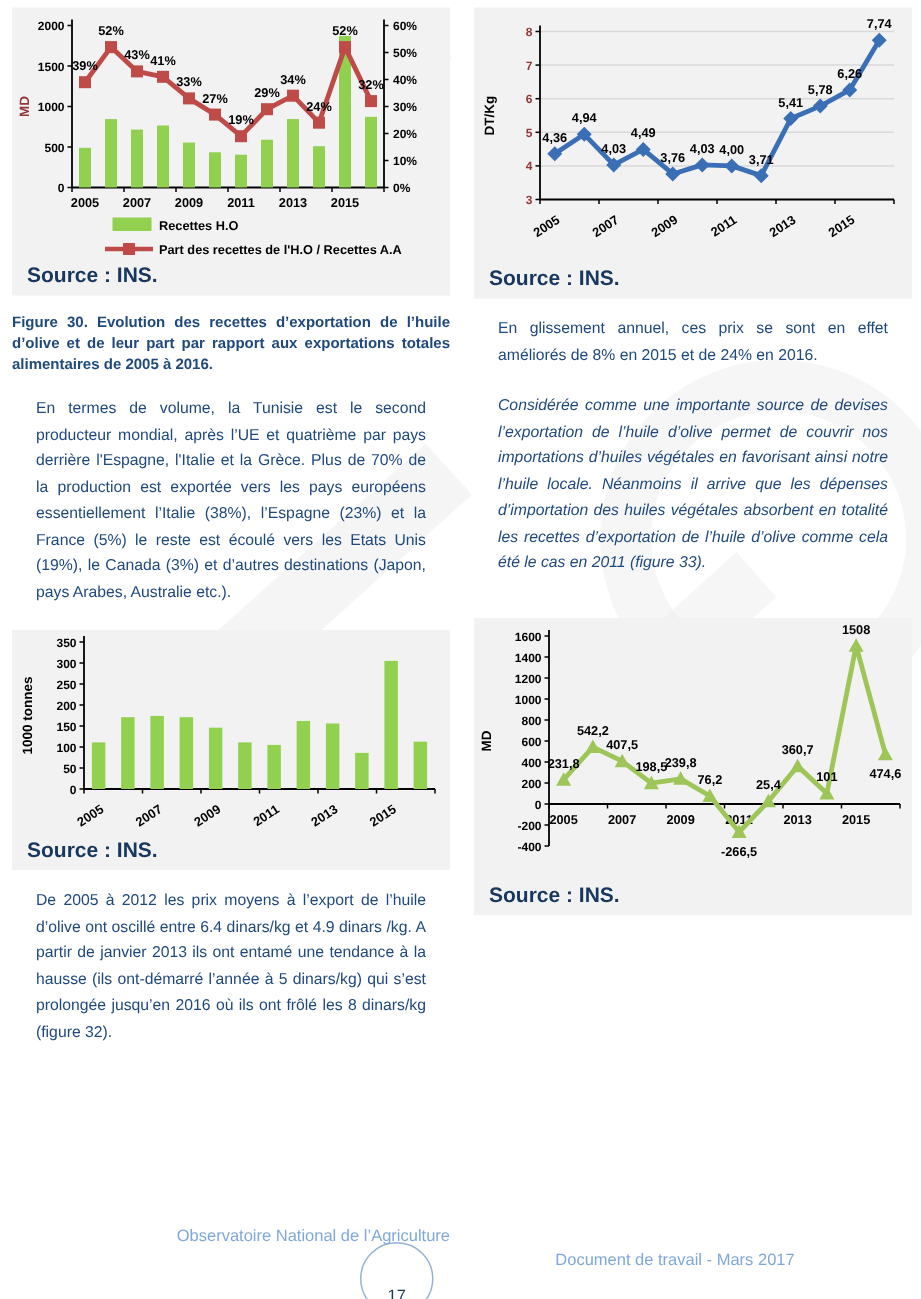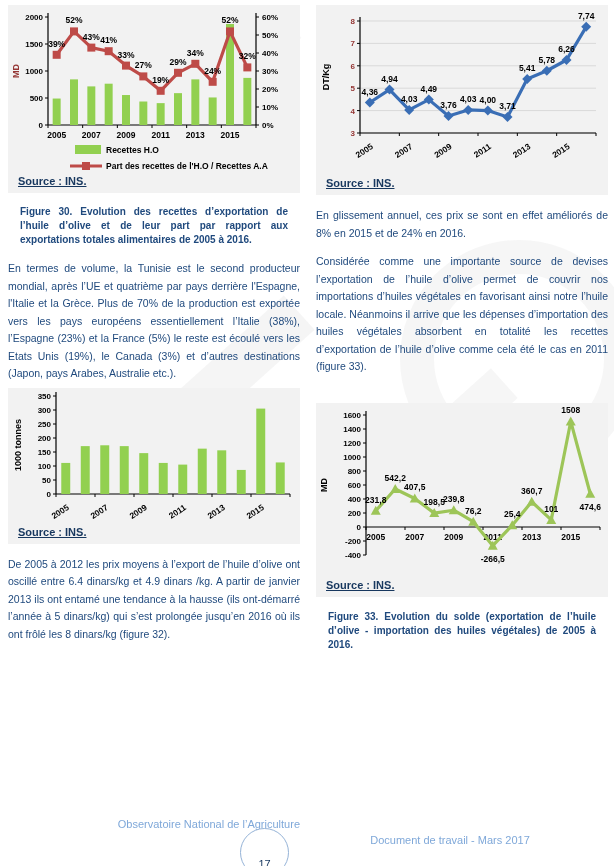--- a/index.html
+++ b/index.html
@@ -12,26 +12,26 @@
   .wm2{left:400px;top:240px;width:170px;height:170px;border:34px solid #efefef;border-radius:50%;}
   .wm3{left:330px;top:430px;width:200px;height:40px;background:#efefef;transform:rotate(-42deg);}
   .wm4{left:150px;top:60px;width:160px;height:36px;background:#f3f3f3;transform:rotate(-42deg);}
 
   .col{position:absolute;top:5px;width:292px;z-index:2;}
   .col-left{left:8px;}
   .col-right{left:316px;}
 
   .chart-box{background:#F2F2F2;padding:2px 0 6px 0;}
   .chart-box svg{display:block;margin-left:2px;overflow:visible;}
-  .source{font-size:11px;font-weight:bold;color:#17375E;padding-left:10px;margin-top:0px;text-decoration:underline;}
-
-  .caption{color:#1F497D;font-weight:bold;font-size:10px;line-height:14px;text-align:justify;margin:12px;}
-  .body-text{color:#1F497D;font-size:10.5px;line-height:17.5px;text-align:justify;margin:0;}
+  .source{font-size:14px;font-weight:bold;color:#17375E;padding-left:10px;margin-top:0px;}
+
+  .caption{color:#1F497D;font-weight:bold;font-size:10px;line-height:14px;text-align:justify;margin:0;}
+  .body-text{color:#1F497D;font-size:10.5px;line-height:17.5px;text-align:justify;margin:16px;}
   .mt12{margin-top:12px;} .mt13{margin-top:13px;} .mt10{margin-top:10px;}
-  .mt5{margin-top:5px;} .mt27{margin-top:27px;} .mt11{margin-top:11px;}
+  .mt5{margin-top:5px;} .mt27{margin-top:27px;} .mt11{margin-top:11px;font-style:italic;}
 
   
   .tk{font:bold 8px "Liberation Sans",sans-serif;}
   .dl{font:bold 8.5px "Liberation Sans",sans-serif;}
   .xl{font:bold 8.5px "Liberation Sans",sans-serif;}
   .yt{font:bold 9px "Liberation Sans",sans-serif;}
   .lg{font:bold 8.5px "Liberation Sans",sans-serif;}
 
   .footer{position:absolute;left:0;top:818px;width:614px;z-index:3;}
   .footer-left{position:absolute;left:0;top:0;width:300px;text-align:right;color:#7FA8D9;font-size:11px;}
@@ -323,21 +323,20 @@
           <path d="M233.25 109.93L238.25 118.93L228.25 118.93Z" fill="#9DC558"></path>
           <text x="233.25" y="106.93" class="dl" text-anchor="middle" fill="#000">101</text>
           <path d="M252.75 11.439999999999998L257.75 20.439999999999998L247.75 20.439999999999998Z" fill="#9DC558"></path>
           <text x="252.75" y="8.439999999999998" class="dl" text-anchor="middle" fill="#000">1508</text>
           <path d="M272.25 83.77799999999999L277.25 92.77799999999999L267.25 92.77799999999999Z" fill="#9DC558"></path>
           <text x="272.25" y="104.77799999999999" class="dl" text-anchor="middle" fill="#000">474,6</text>
           <text x="9" y="80" class="yt" text-anchor="middle" fill="#000000" transform="rotate(-90 9 80)">MD</text>
         </svg>
       <div class="source">Source : INS.</div>
     </div>
-    <p class="caption mt13">Figure 33. Evolution du solde (exportation de l’huile d’olive - importation des huiles végétales) de 2005 à 2016.</p>
   </div>
 
   <div class="footer">
     <div class="footer-left">Observatoire National de l’Agriculture</div>
     <div class="footer-right">Document de travail - Mars 2017</div>
     <div class="page-circle">
       <div class="page-num">17</div>
     </div>
   </div>
 

